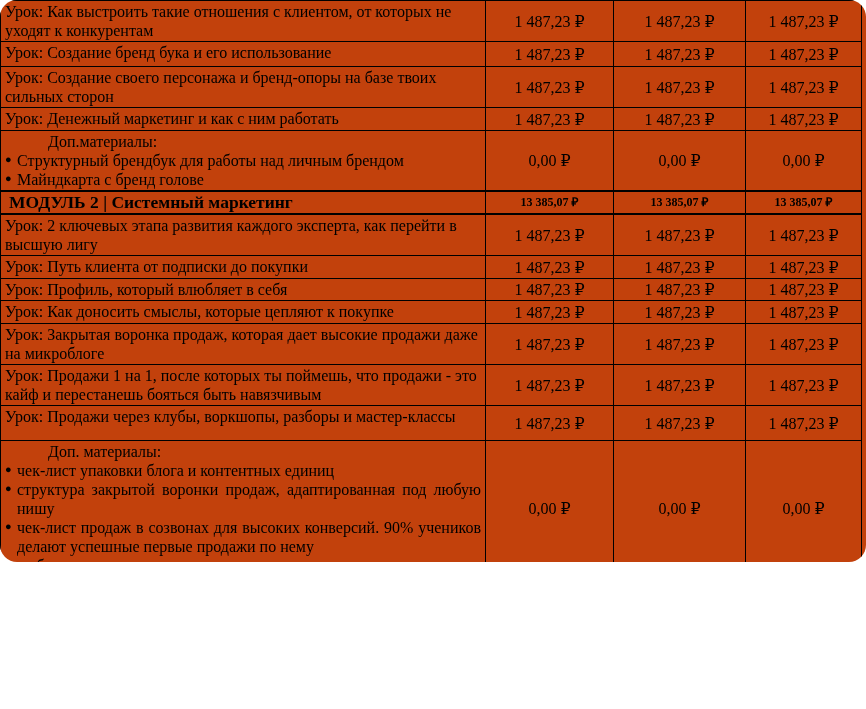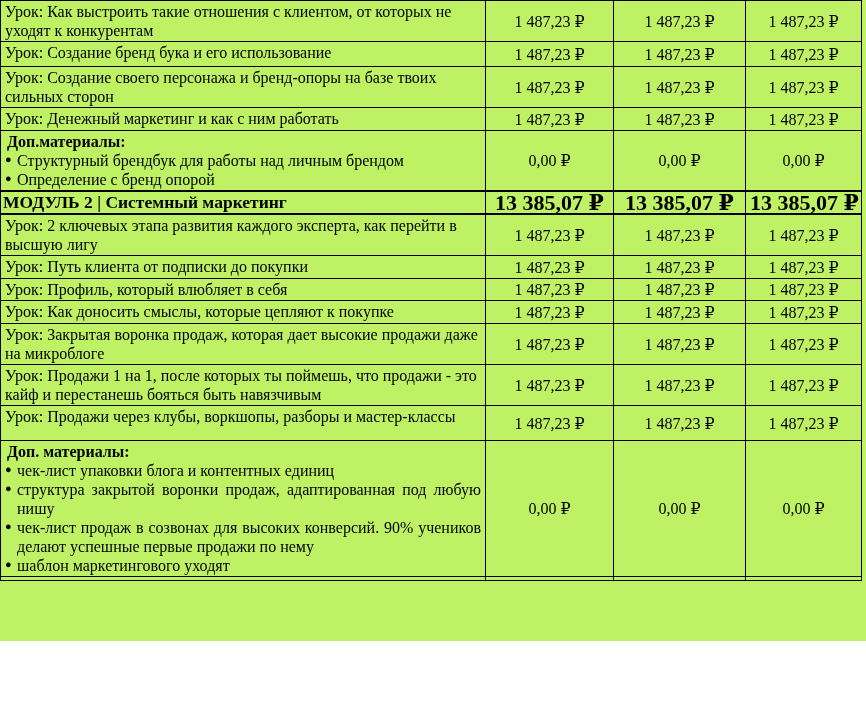--- a/index.html
+++ b/index.html
@@ -7,23 +7,24 @@
     padding: 0;
     background: #ffffff;
     width: 866px;
     height: 709px;
     overflow: hidden;
     font-family: "Liberation Serif", "DejaVu Serif", serif;
     color: #000000;
   }
   .page {
     width: 866px;
-    height: 641px;
+    height: 562px;
     overflow: hidden;
-    background: #bef264;
+    background: #c2410c;
+    border-radius: 17px;
   }
   table.price-table {
     border-collapse: collapse;
     table-layout: fixed;
     width: 861px;
     margin: 0;
   }
   table.price-table td {
     border: 1px solid #000000;
     font-size: 16px;
@@ -42,29 +43,31 @@
     white-space: nowrap;
     padding: 1px 2px;
   }
   tr.module-row td {
     border-top: 2px solid #000000;
     border-bottom: 2px solid #000000;
     font-weight: bold;
   }
   tr.module-row td.desc {
     font-size: 17.5px;
+    padding-left: 8px;
+    vertical-align: middle;
+  }
+  tr.module-row td.price {
+    font-size: 12px;
+    font-family: Liberation Serif, serif;
+  }
+  .mat-heading {
+    font-weight: normal;
     padding-left: 2px;
-    vertical-align: middle;
-  }
-  tr.module-row td.price {
-    font-size: 22px;
-  }
-  .mat-heading {
-    font-weight: bold;
-    padding-left: 2px;
+    margin-left: 41px;
   }
   .bullet {
     position: relative;
     padding-left: 12px;
   }
   .bullet::before {
     content: "\25CF";
     position: absolute;
     left: 0;
     top: 3px;
@@ -118,21 +121,21 @@
         <td class="desc">Урок: Денежный маркетинг и как с ним работать</td>
         <td class="price">1 487,23 ₽</td>
         <td class="price">1 487,23 ₽</td>
         <td class="price">1 487,23 ₽</td>
       </tr>
 
       <tr style="height:56px">
         <td class="desc">
           <div class="mat-heading">Доп.материалы:</div>
           <div class="bullet">Структурный брендбук для работы над личным брендом</div>
-          <div class="bullet">Определение с бренд опорой</div>
+          <div class="bullet">Майндкарта с бренд голове</div>
         </td>
         <td class="price">0,00 ₽</td>
         <td class="price">0,00 ₽</td>
         <td class="price">0,00 ₽</td>
       </tr>
 
       <tr class="module-row" style="height:22px">
         <td class="desc">МОДУЛЬ 2 | Системный маркетинг</td>
         <td class="price">13 385,07 ₽</td>
         <td class="price">13 385,07 ₽</td>

